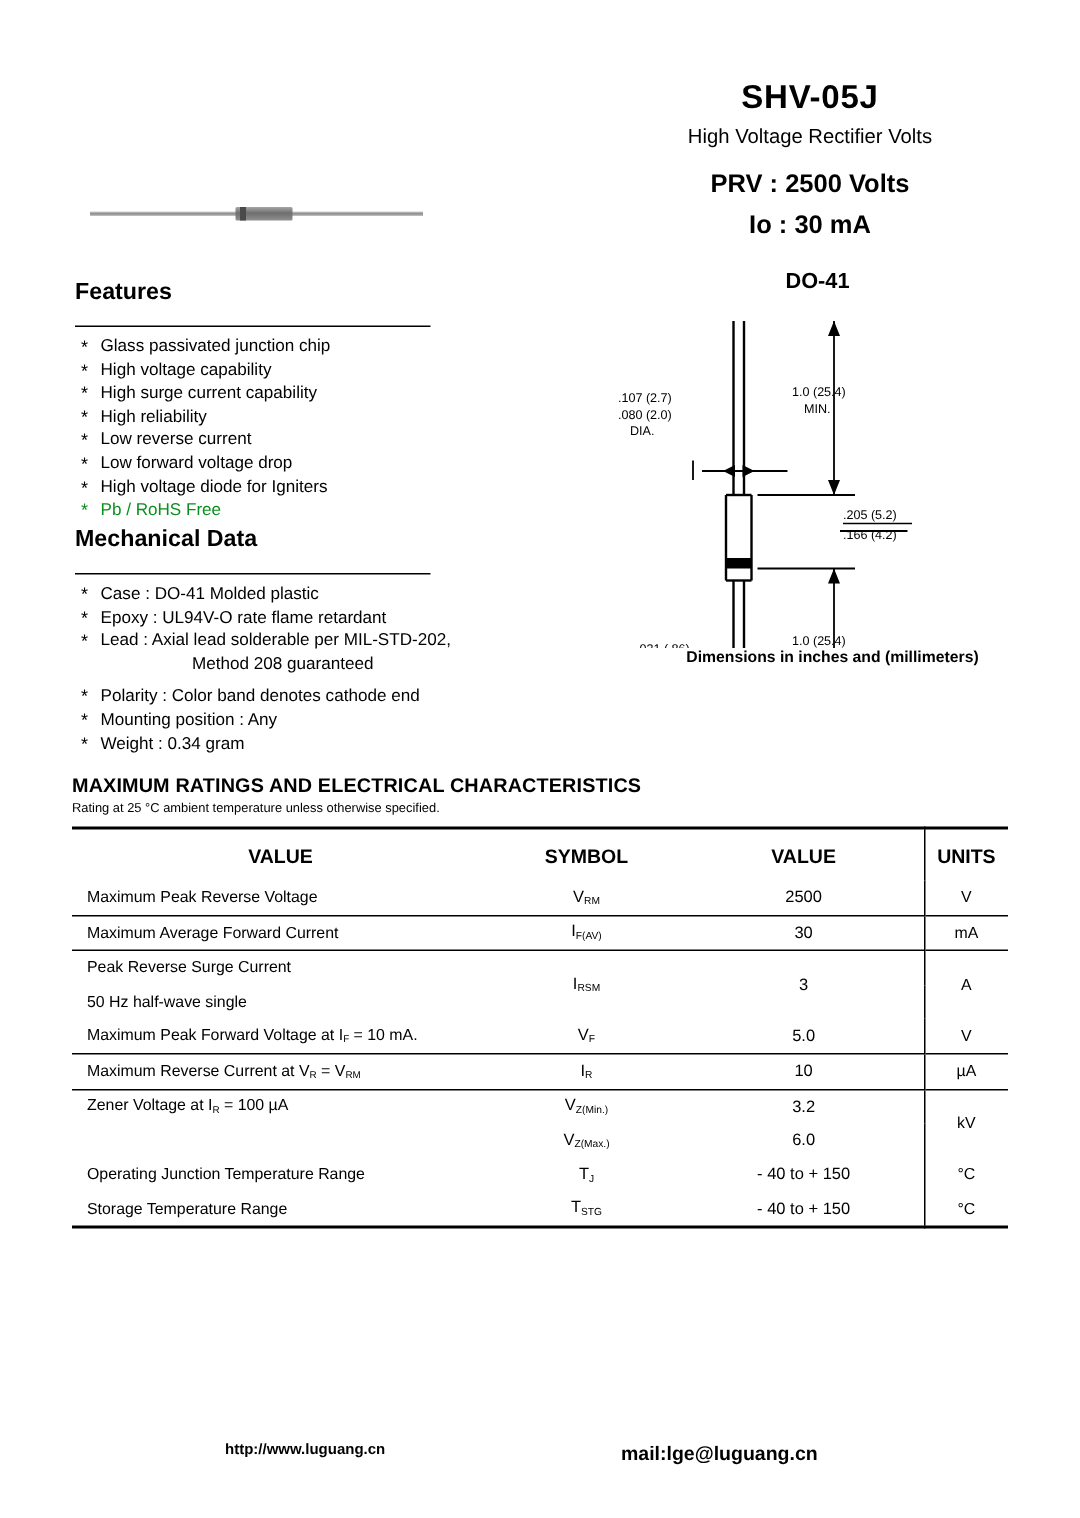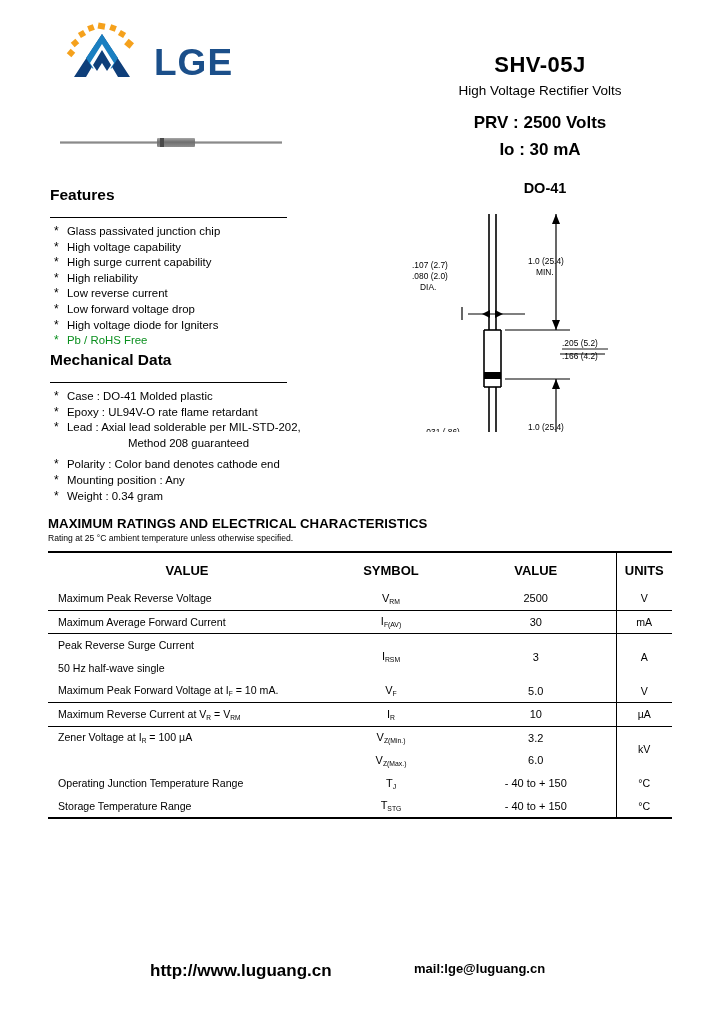--- a/index.html
+++ b/index.html
@@ -231,58 +231,35 @@
   #spec-table td.c-units { font-size: 10.6px; }
   .vsep-left { border-left: 1.6px solid #000; }
   .datarow td { height: 22.6px; }
 
   sub { font-size: 0.62em; vertical-align: -0.28em; }
 
   
   #footer-url {
     position: absolute;
     left: 150px; top: 961px;
-    font-size: 17px;
+    font-size: 10px;
     font-weight: bold;
   }
   #footer-mail {
     position: absolute;
     left: 414px; top: 961px;
     font-size: 13px;
     font-weight: bold;
   }
 </style>
 </head>
 <body>
 
 <div id="header">
 
-  <div id="logo-block">
-    <svg id="logo-mark" viewBox="0 0 88 62">
-
-      <g fill="#f5a11c">
-        <rect x="40" y="1" width="7" height="6" transform="rotate(10 43 4)"></rect>
-        <rect x="30" y="3" width="6" height="6" transform="rotate(-20 33 6)"></rect>
-        <rect x="52" y="3" width="6" height="6" transform="rotate(20 55 6)"></rect>
-        <rect x="21" y="9" width="6" height="6" transform="rotate(-30 24 12)"></rect>
-        <rect x="61" y="9" width="6" height="6" transform="rotate(30 64 12)"></rect>
-        <rect x="14" y="18" width="6" height="6" transform="rotate(-40 17 21)"></rect>
-        <rect x="68" y="18" width="7" height="7" transform="rotate(40 71 21)"></rect>
-        <rect x="10" y="28" width="6" height="6" transform="rotate(-50 13 31)"></rect>
-      </g>
-
-      <g>
-        <path d="M44 12 L72 55 L60 55 L44 28 L28 55 L16 55 Z" fill="#0f3f7a"></path>
-        <path d="M44 12 L60 36 L53 47 L44 32 L35 47 L28 36 Z" fill="#1a7fc1"></path>
-        <path d="M44 22 L56 41 L50 50 L44 40 L38 50 L32 41 Z" fill="#ffffff"></path>
-        <path d="M44 28 L53 43 L49 49 L44 41 L39 49 L35 43 Z" fill="#0f3f7a"></path>
-      </g>
-    </svg>
-    <div id="logo-wordmark">LGE</div>
-  </div>
 
   <div id="diode-photo">
     <div id="diode-lead-left"></div>
     <div id="diode-lead-right"></div>
     <div id="diode-body"></div>
     <div id="diode-band"></div>
   </div>
 
   <div id="part-number">SHV-05J</div>
   <div id="part-subtitle">High Voltage Rectifier Volts</div>
@@ -388,20 +365,21 @@
       <text x="14" y="246">.029 (.71)</text>
       <text x="24" y="258">DIA.</text>
     </g>
 
     <g stroke="#000" stroke-width="0.9">
       <line x1="152" y1="147" x2="198" y2="147"></line>
       <line x1="14" y1="236" x2="60" y2="236"></line>
     </g>
   </svg>
 
+  <div id="pkg-caption">Dimensions in inches and (millimeters)</div>
 </div>
 
 <div id="ratings-head">MAXIMUM RATINGS AND ELECTRICAL CHARACTERISTICS</div>
 <div id="ratings-note">Rating at  25 °C ambient temperature unless otherwise specified.</div>
 
 <table id="spec-table">
   <colgroup>
     <col class="c-rating">
       <col class="c-symbol">
       <col class="c-value">

